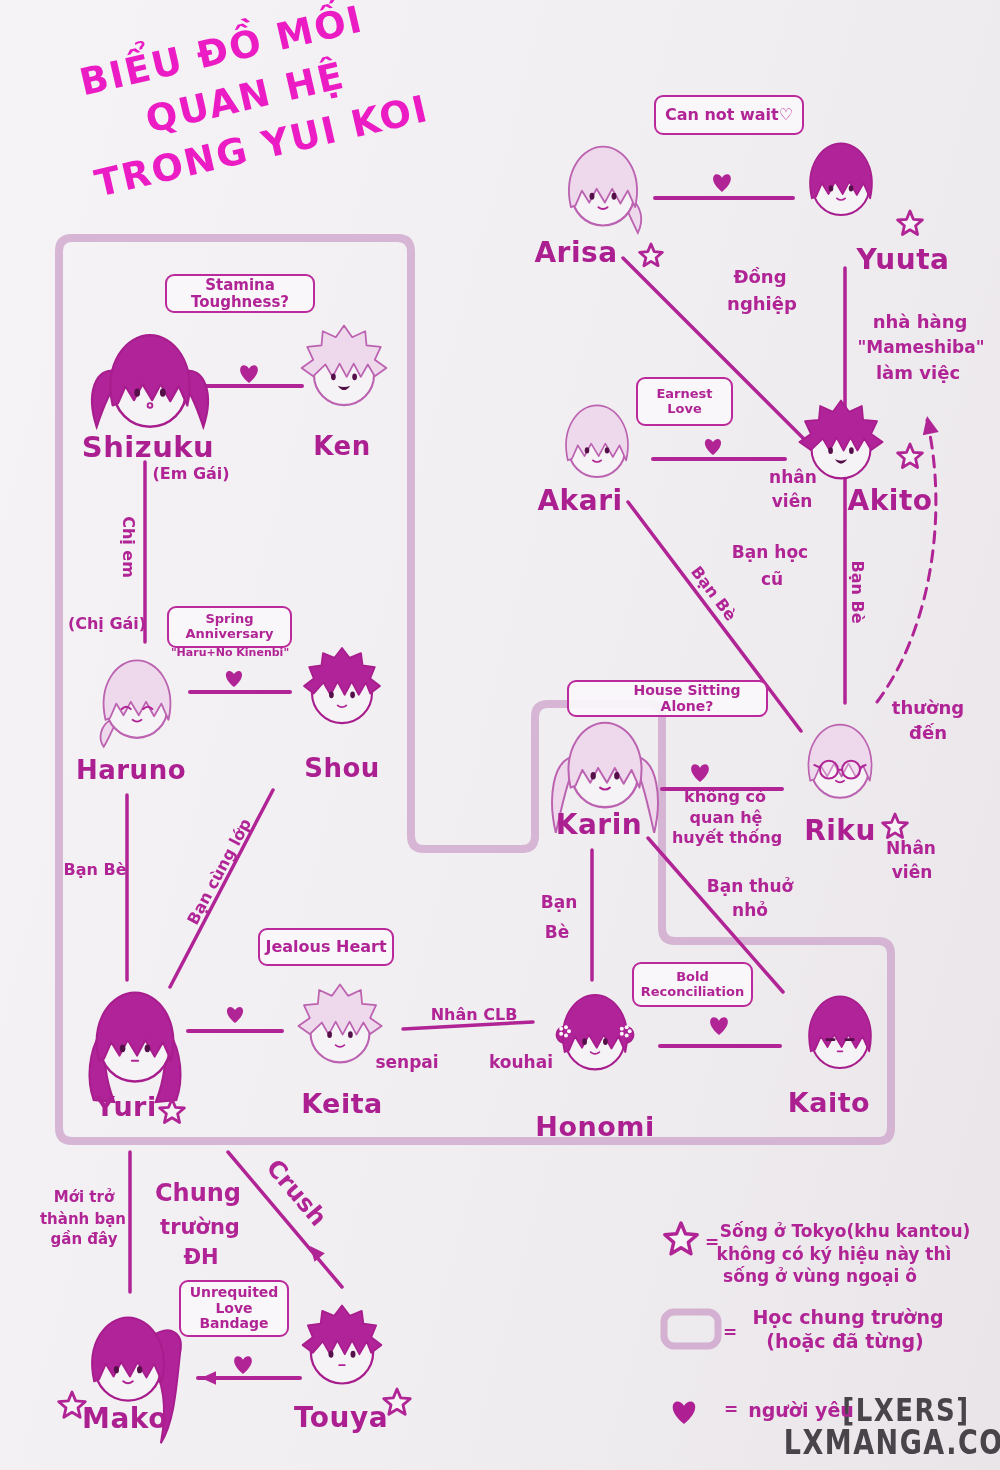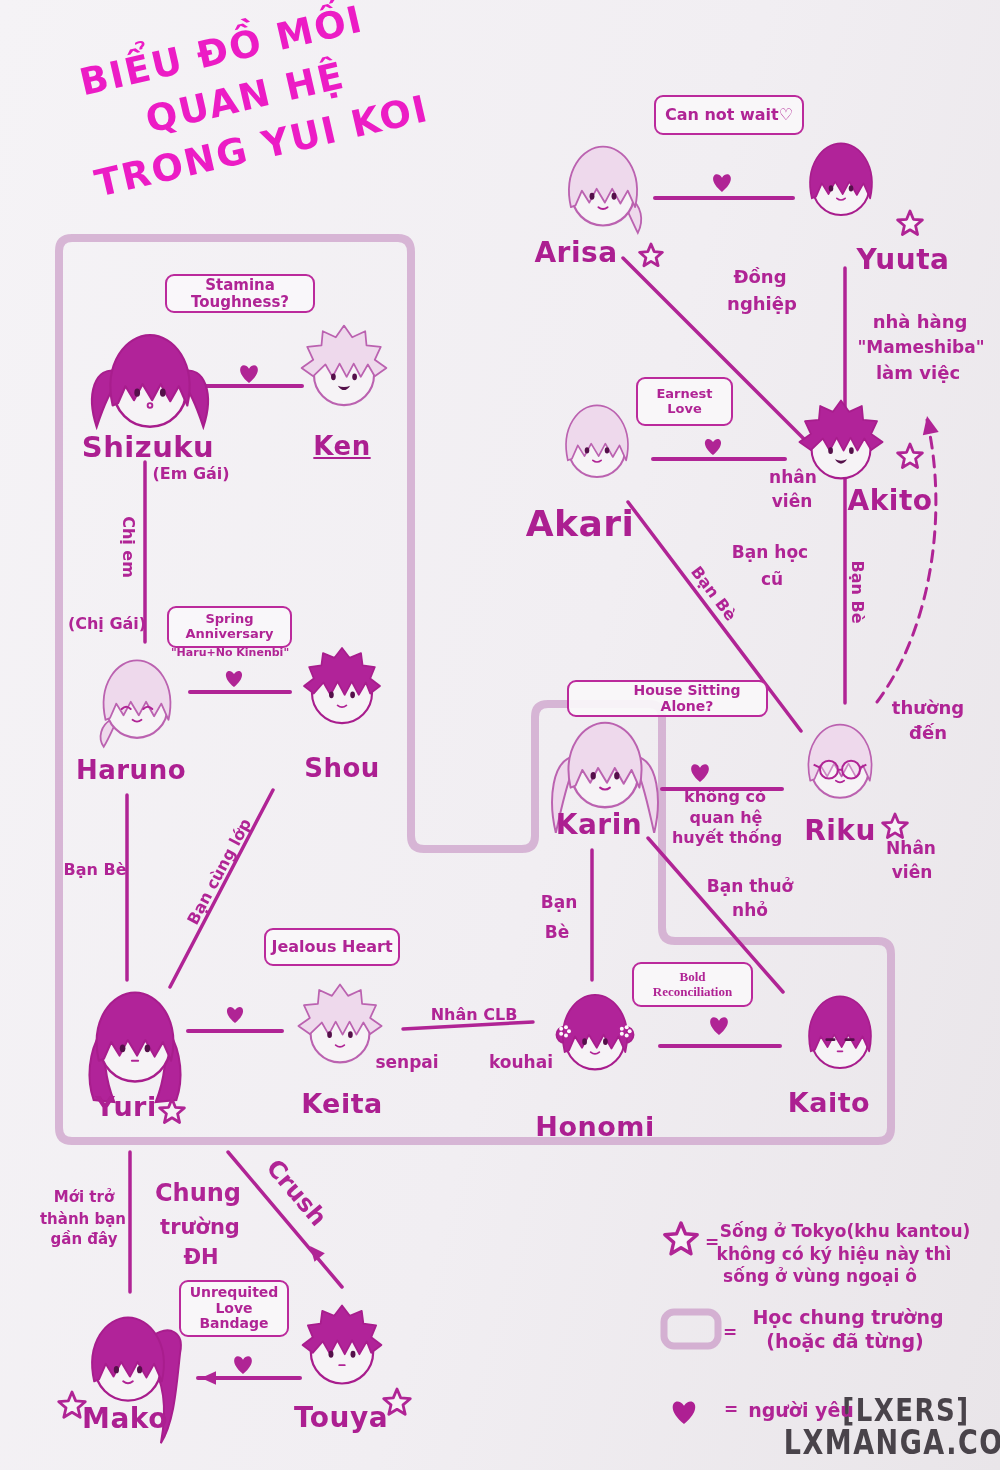--- a/index.html
+++ b/index.html
@@ -208,45 +208,45 @@
   <div id="title">
     <div class="t1">BIỂU ĐỒ MỐI</div>
     <div class="t2">QUAN HỆ</div>
     <div class="t3">TRONG YUI KOI</div>
   </div>
 
   <div id="labels">
     <div class="lbl wm" style="left:906px;top:1411px;font-size:26px">[LXERS]</div>
     <div class="lbl wm" style="left:908px;top:1443px;font-size:27px">LXMANGA.COM</div>
   <div class="cname" style="left: 148px; top: 447px; font-size: 29px;">Shizuku</div>
-      <div class="cname" style="left: 342px; top: 446px; font-size: 26px; text-decoration: underline;">Ken</div>
+      <div class="cname" style="left: 342px; top: 446px; font-size: 26px;">Ken</div>
       <div class="cname" style="left: 131px; top: 770px; font-size: 26px;">Haruno</div>
       <div class="cname" style="left: 342px; top: 768px; font-size: 26px;">Shou</div>
       <div class="cname" style="left: 126px; top: 1106px; font-size: 27px;">Yuri</div>
       <div class="cname" style="left: 342px; top: 1103px; font-size: 27px;">Keita</div>
       <div class="cname" style="left: 595px; top: 1126px; font-size: 27px;">Honomi</div>
       <div class="cname" style="left: 829px; top: 1102px; font-size: 27px;">Kaito</div>
       <div class="cname" style="left: 599px; top: 824px; font-size: 28px;">Karin</div>
       <div class="cname" style="left: 840px; top: 830px; font-size: 28px;">Riku</div>
       <div class="cname" style="left: 576px; top: 252px; font-size: 28px;">Arisa</div>
       <div class="cname" style="left: 903px; top: 259px; font-size: 28px;">Yuuta</div>
-      <div class="cname" style="left: 580px; top: 500px; font-size: 36px; margin-top: 23px;">Akari</div>
+      <div class="cname" style="left: 580px; top: 500px; font-size: 28px;">Akari</div>
       <div class="cname" style="left: 890px; top: 500px; font-size: 28px;">Akito</div>
       <div class="cname" style="left: 125px; top: 1418px; font-size: 28px;">Mako</div>
       <div class="cname" style="left: 341px; top: 1417px; font-size: 28px;">Touya</div>
       <div class="box" style="left: 165px; top: 274px; width: 146px; height: 35px; font-size: 15px;">
         <div class="">Stamina Toughness?</div>
       </div>
       <div class="box" style="left: 167px; top: 606px; width: 121px; height: 38px; font-size: 13px;">
         <div class="">Spring Anniversary</div>
       </div>
-      <div class="box" style="left: 264px; top: 928px; width: 132px; height: 34px; font-size: 16px;">
+      <div class="box" style="left: 258px; top: 928px; width: 132px; height: 34px; font-size: 16px;">
         <div class="">Jealous Heart</div>
       </div>
-      <div class="box" style="left: 632px; top: 962px; width: 117px; height: 41px; font-size: 13px; font-family: Liberation Serif, serif;">
+      <div class="box" style="left: 632px; top: 962px; width: 117px; height: 41px; font-size: 13px;">
         <div class="">Bold</div>
         <div class="">Reconciliation</div>
       </div>
       <div class="box" style="left: 654px; top: 95px; width: 146px; height: 36px; font-size: 16px;">
         <div class="">Can not wait♡</div>
       </div>
       <div class="box" style="left: 636px; top: 377px; width: 93px; height: 45px; font-size: 13px;">
         <div class="">Earnest Love</div>
       </div>
       <div class="box" style="left: 567px; top: 680px; width: 158px; height: 33px; font-size: 14px; padding-left: 39px;">

